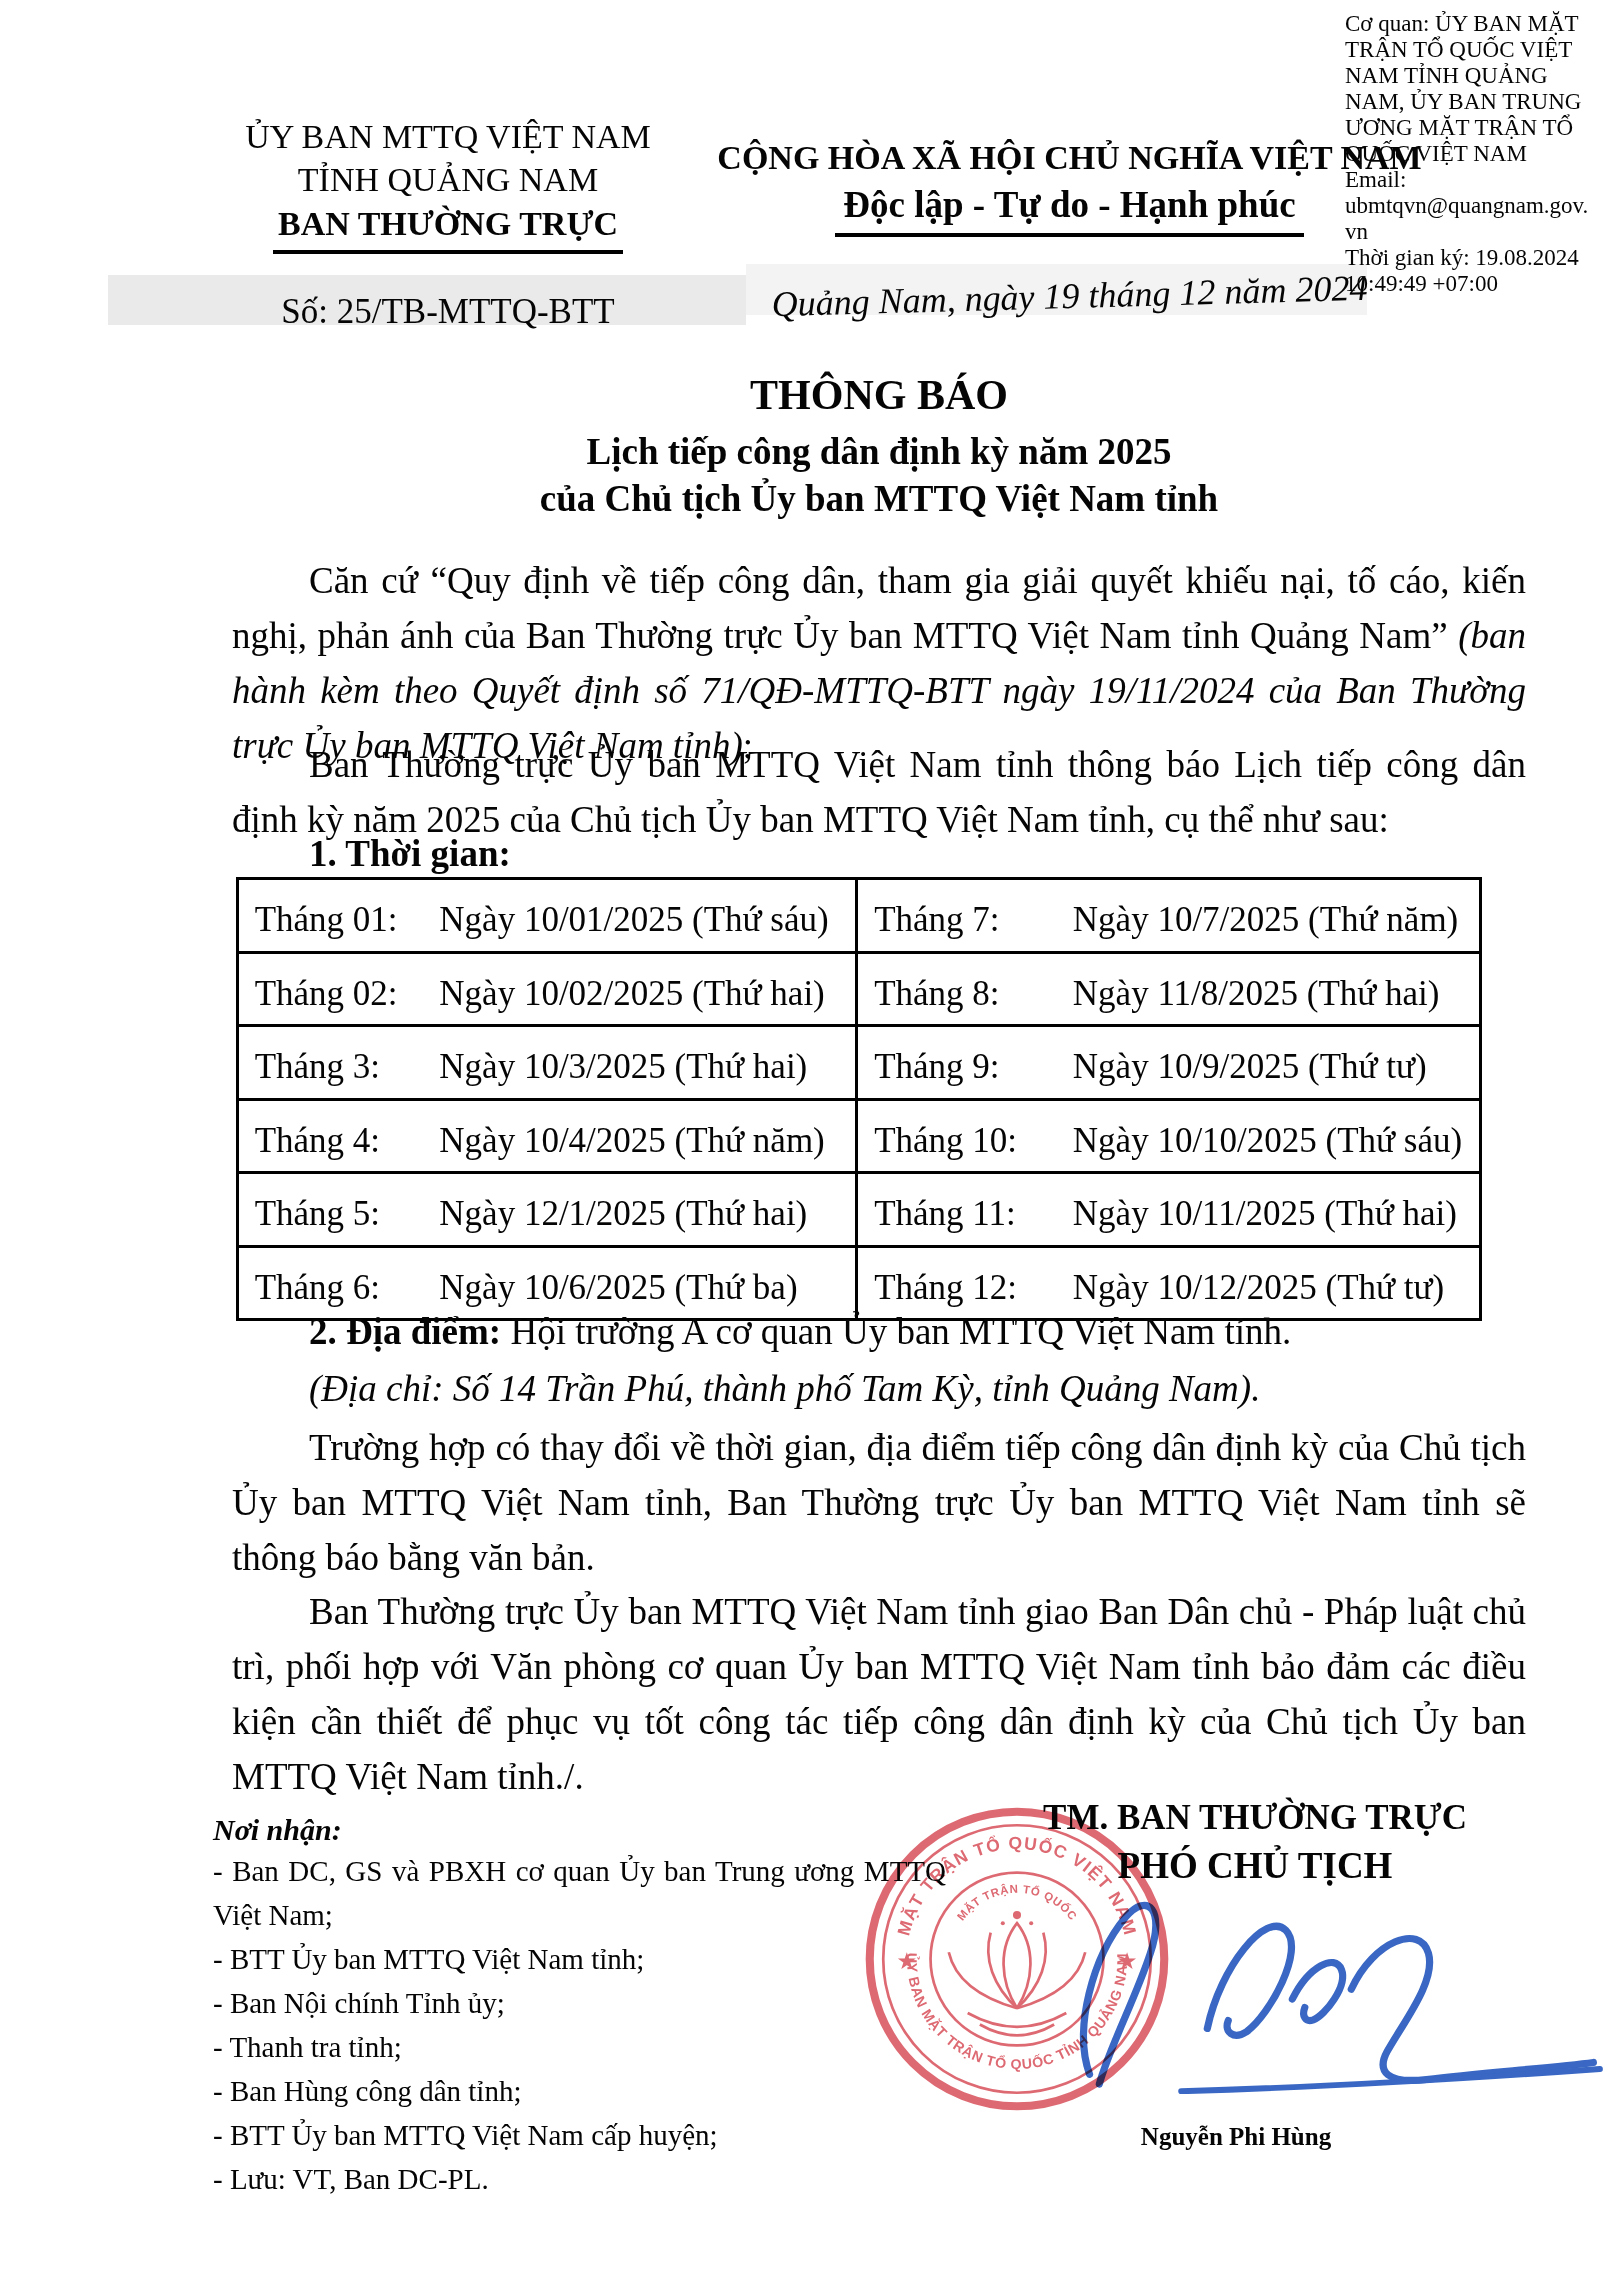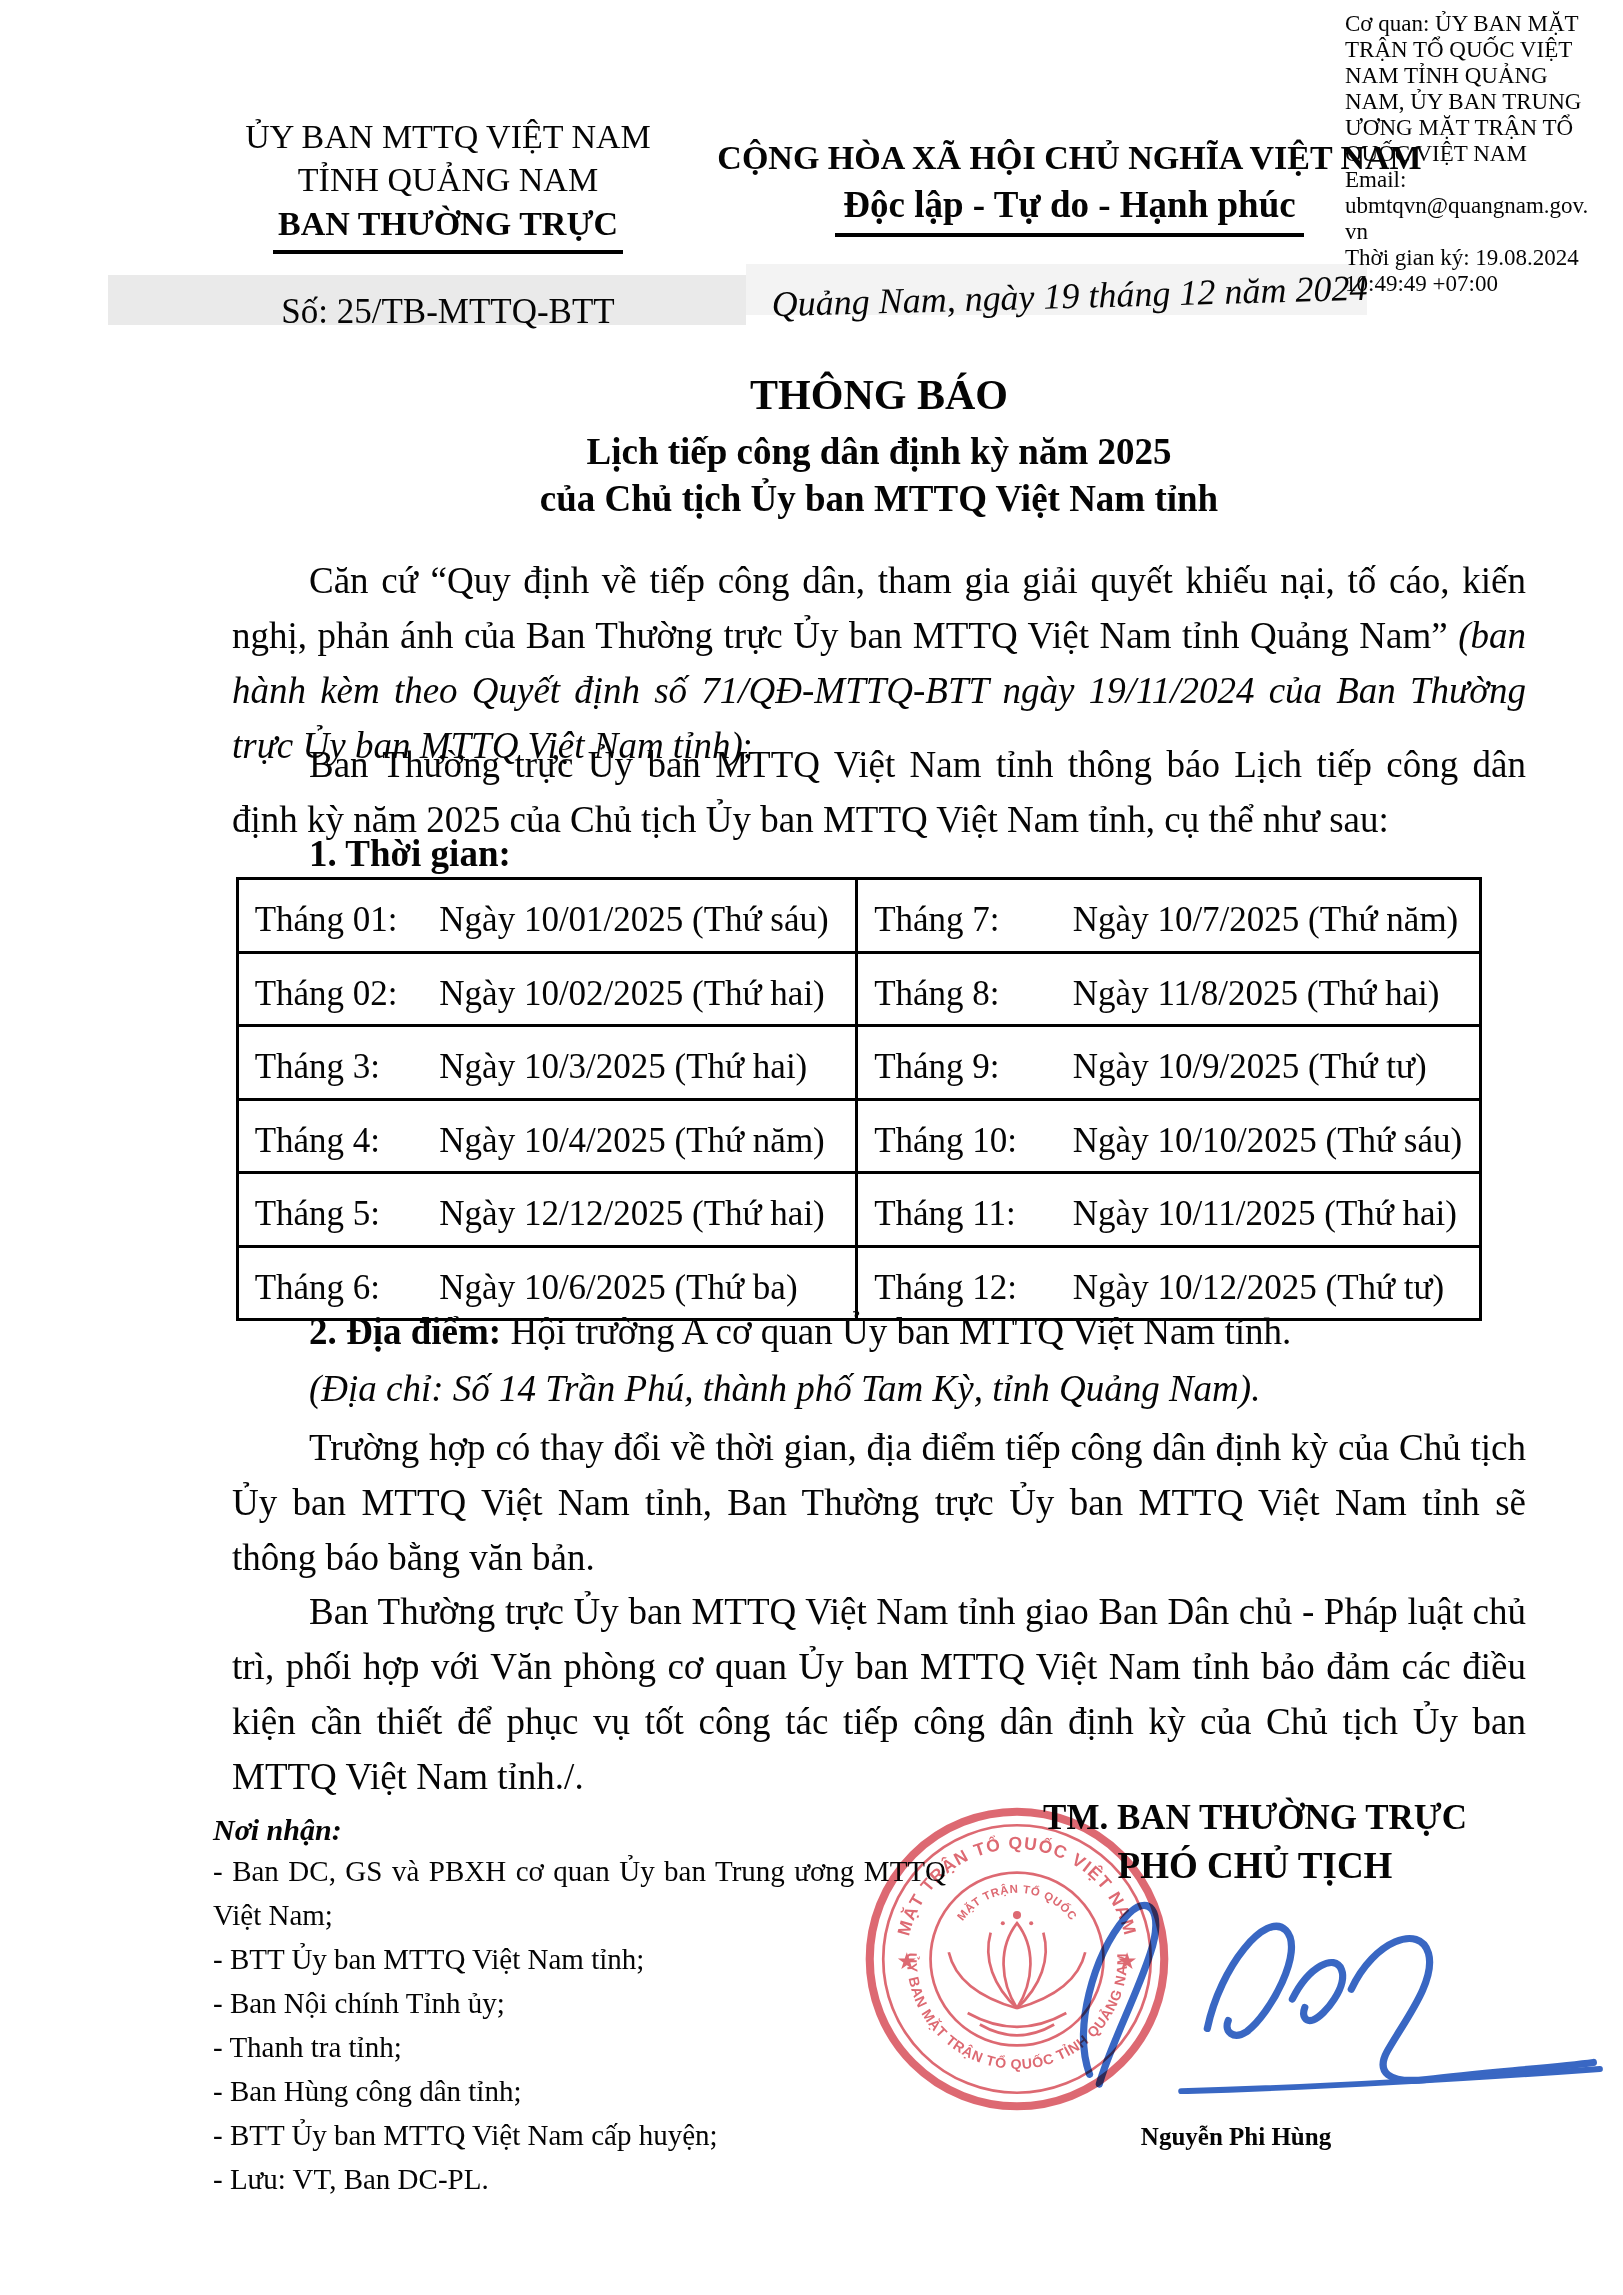--- a/index.html
+++ b/index.html
@@ -129,21 +129,21 @@
         <td class="date">Ngày 10/9/2025 (Thứ tư)</td>
       </tr>
       <tr>
         <td class="month">Tháng 4:</td>
         <td class="date">Ngày 10/4/2025 (Thứ năm)</td>
         <td class="month">Tháng 10:</td>
         <td class="date">Ngày 10/10/2025 (Thứ sáu)</td>
       </tr>
       <tr>
         <td class="month">Tháng 5:</td>
-        <td class="date">Ngày 12/12/2025 (Thứ hai)</td>
+        <td class="date">Ngày 12/1/2025 (Thứ hai)</td>
         <td class="month">Tháng 11:</td>
         <td class="date">Ngày 10/11/2025 (Thứ hai)</td>
       </tr>
       <tr>
         <td class="month">Tháng 6:</td>
         <td class="date">Ngày 10/6/2025 (Thứ ba)</td>
         <td class="month">Tháng 12:</td>
         <td class="date">Ngày 10/12/2025 (Thứ tư)</td>
       </tr>
     </tbody>

